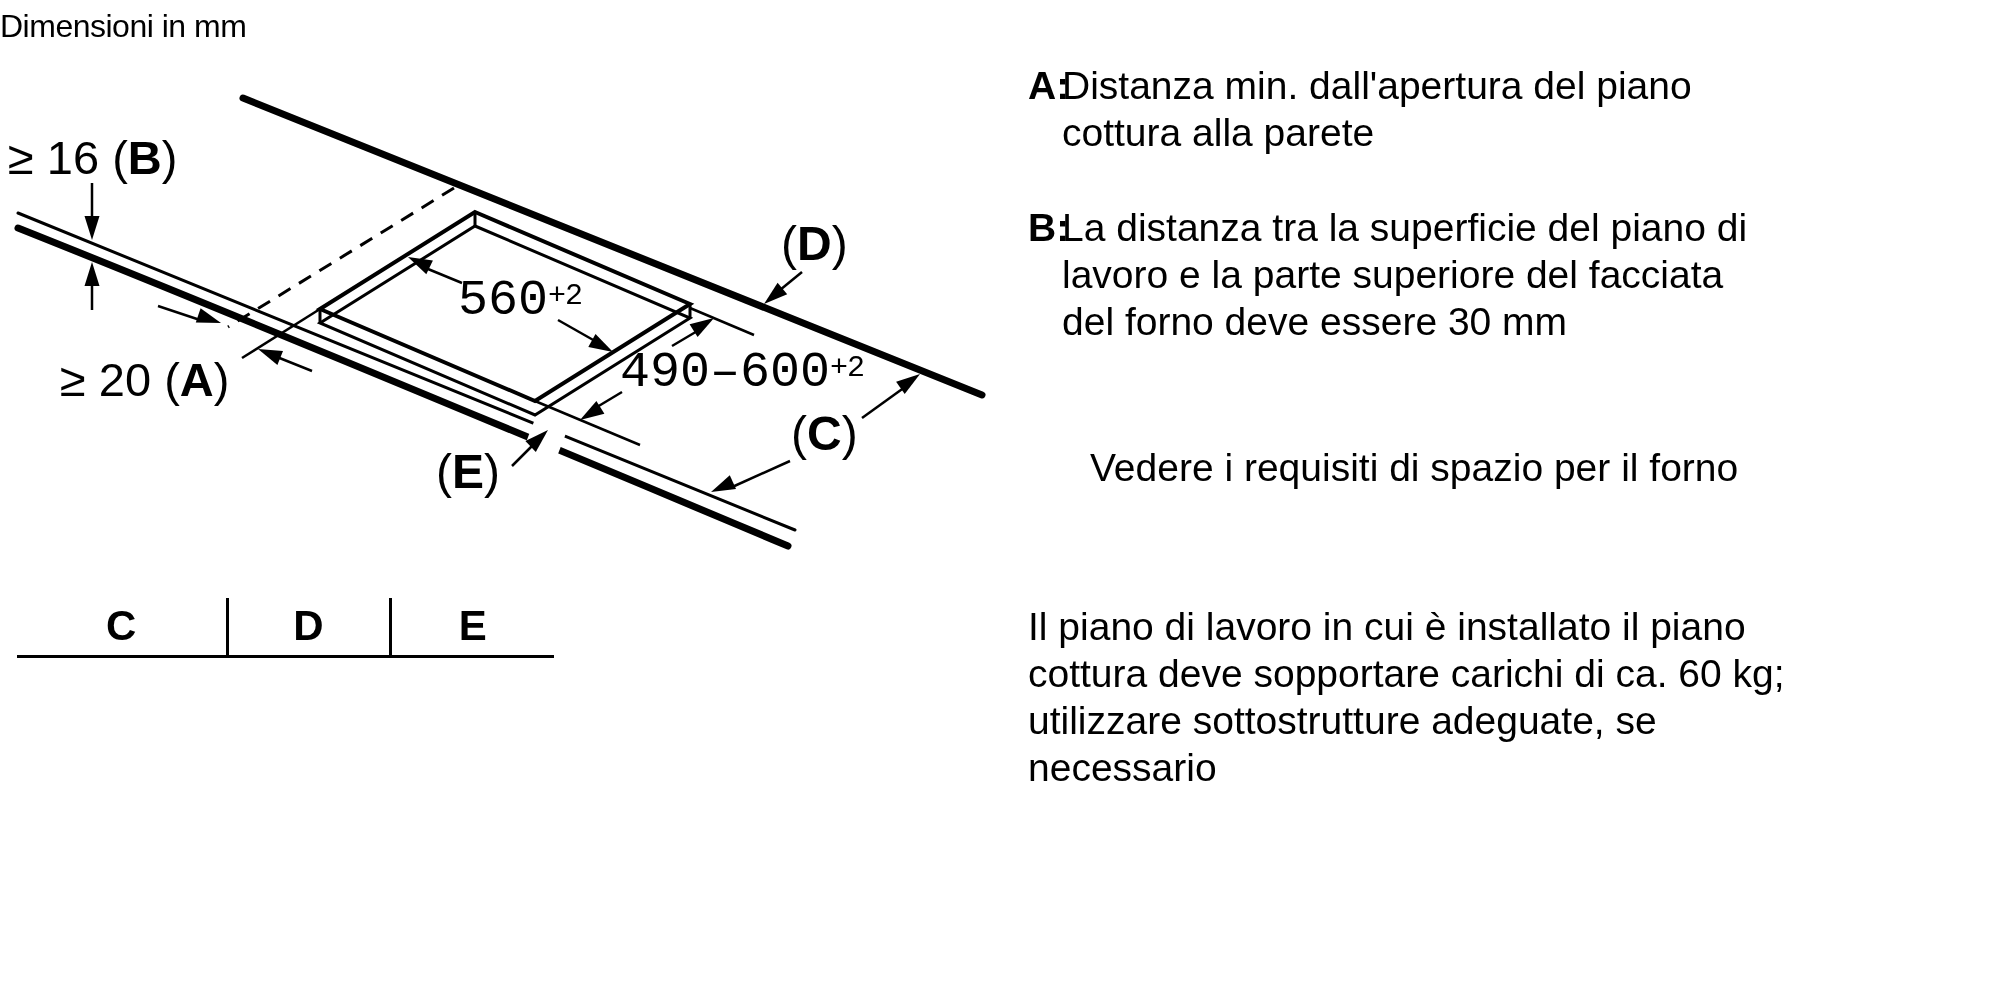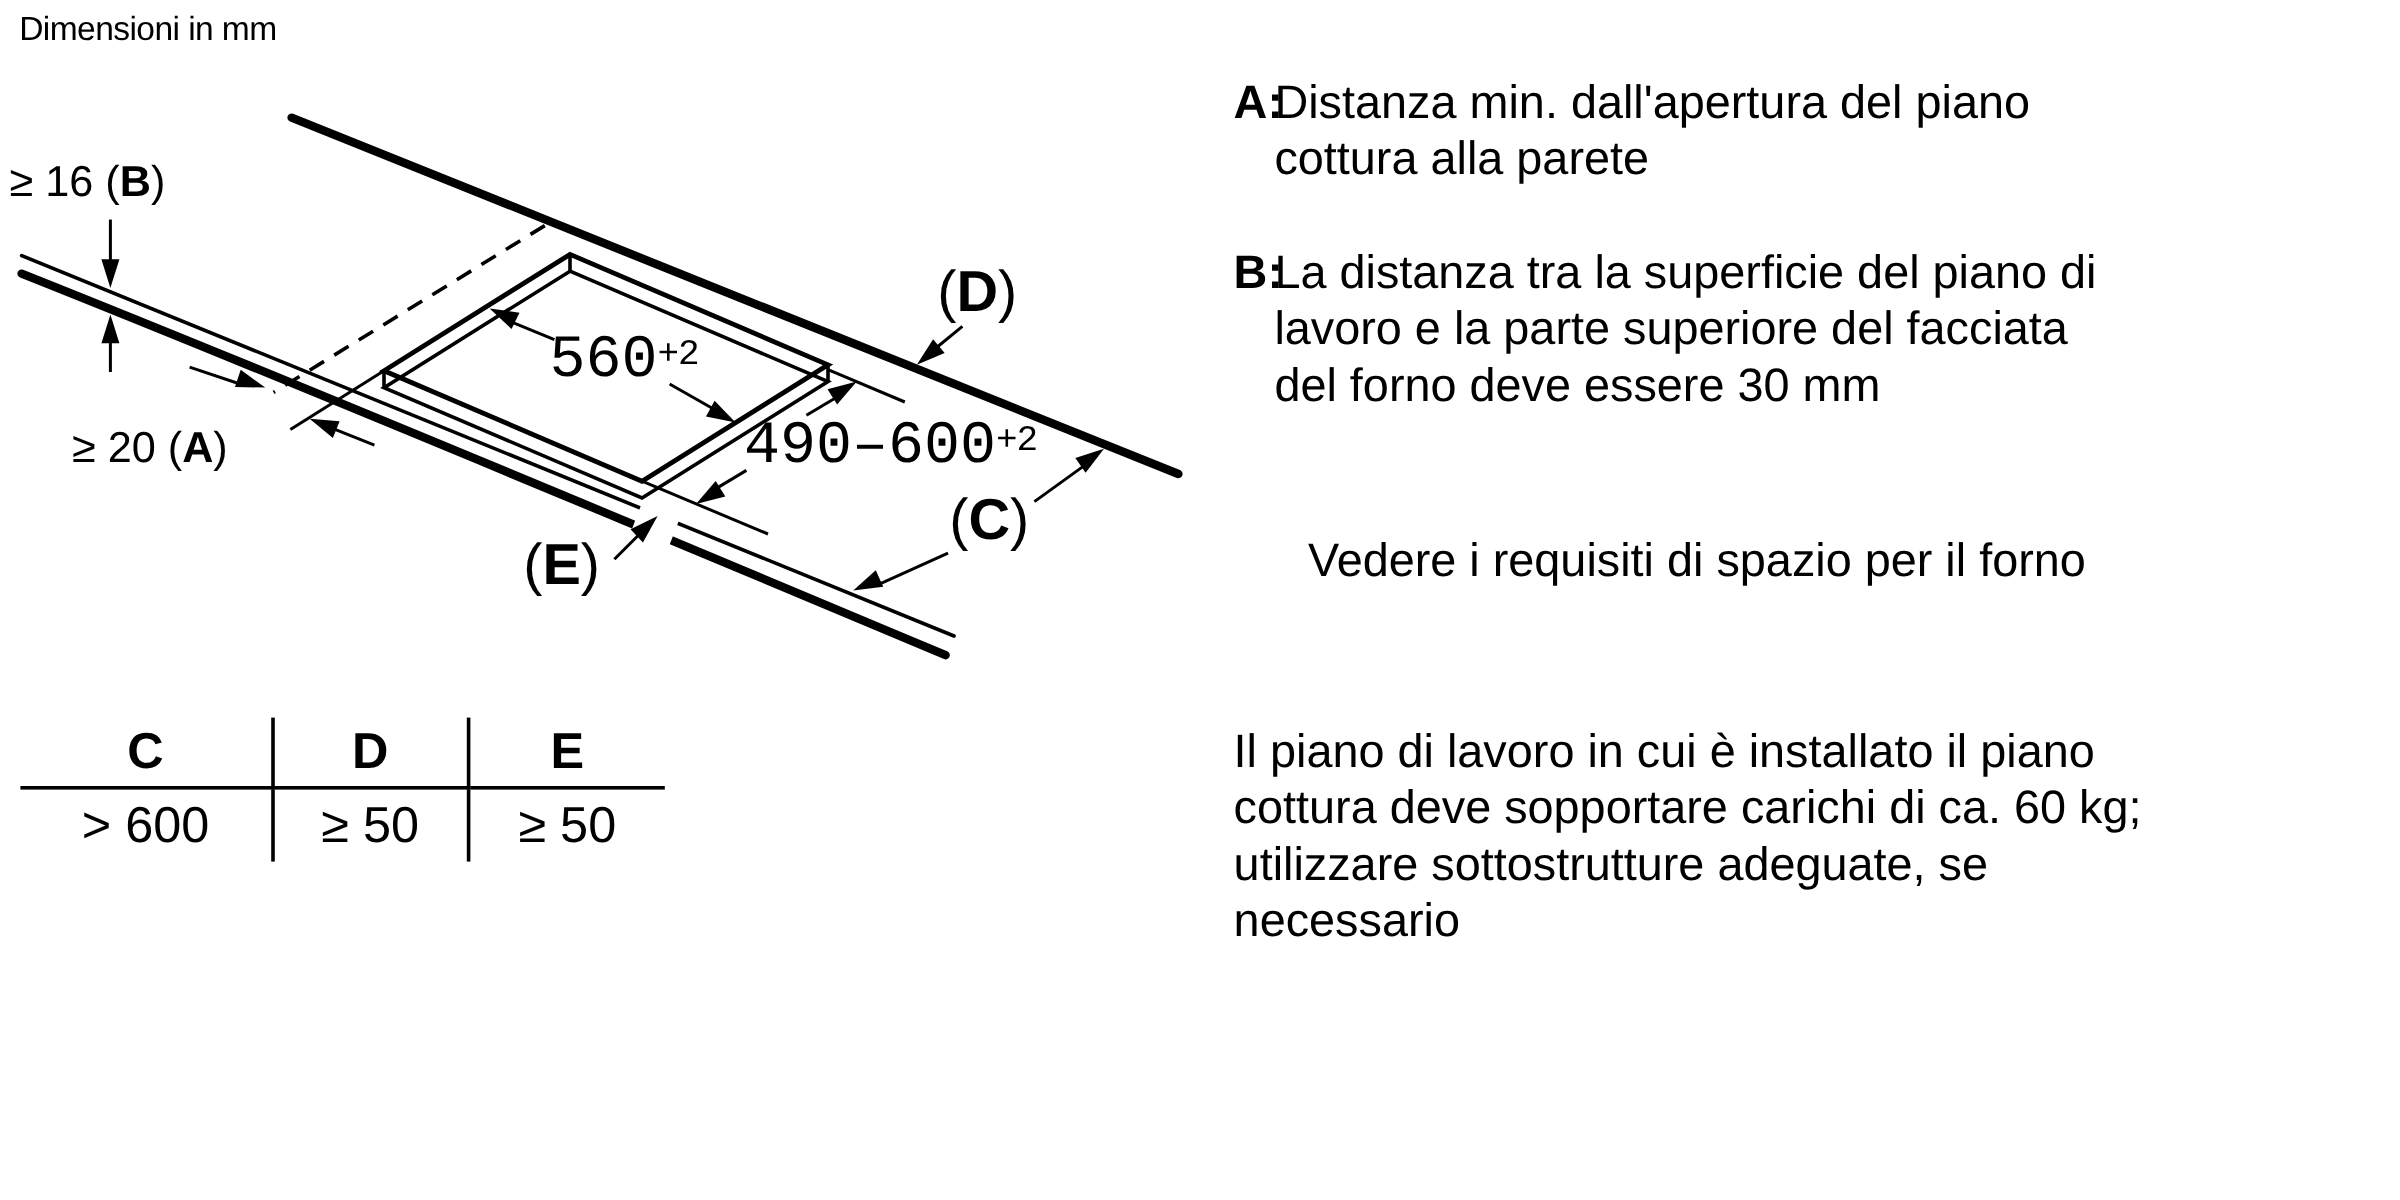--- a/index.html
+++ b/index.html
@@ -1,21 +1,21 @@
 <!DOCTYPE html>
 <html><head>
 <meta charset="utf-8">
 <style>
   html,body{margin:0;padding:0;background:#fff;}
   body{width:2000px;height:1000px;position:relative;overflow:hidden;
        font-family:"Liberation Sans", sans-serif;color:#000;}
   .abs{position:absolute;}
-  #title{left:16px;top:8px;font-size:28px;letter-spacing:-0.5px;}
+  #title{left:0;top:8px;font-size:32px;letter-spacing:-0.5px;}
   svg{position:absolute;left:0;top:0;}
-  .diag-label{position:absolute;font-size:36px;white-space:nowrap;}
+  .diag-label{position:absolute;font-size:47px;white-space:nowrap;}
   .diag-label b{font-weight:bold;}
   .dim-num{position:absolute;font-size:50px;white-space:nowrap;font-family:Liberation Mono, monospace;}
   .dim-num sup{font-size:30px;vertical-align:10px;letter-spacing:-1px;}
   .ref-label{position:absolute;font-size:48px;white-space:nowrap;}
   
   #dim-table{position:absolute;left:17px;top:598px;border-collapse:collapse;
              font-size:42px;table-layout:fixed;}
   #dim-table td,#dim-table th{padding:0;text-align:center;vertical-align:middle;}
   #dim-table col.c1{width:210px;} #dim-table col.c2{width:163px;} #dim-table col.c3{width:164px;}
   #dim-table .vline{border-right:3px solid #000;}
@@ -132,25 +132,20 @@
       <col class="c1">
       <col class="c2">
       <col class="c3">
     </colgroup>
   <tbody>
       <tr class="hrow hline">
     <th class="vline">C</th>
     <th class="vline">D</th>
     <th>E</th>
   </tr>
-  <tr class="r2">
-    <td class="vline">&gt; 600</td>
-    <td class="vline">≥ 50</td>
-    <td>≥ 50</td>
-  </tr>
 </tbody>
   </table>
 
 <div id="note-a" class="note">
   <span class="lbl">A:</span>
   <div class="txt">Distanza min. dall'apertura del piano
 cottura alla parete</div>
 </div>
 <div id="note-b" class="note">
   <span class="lbl">B:</span>

